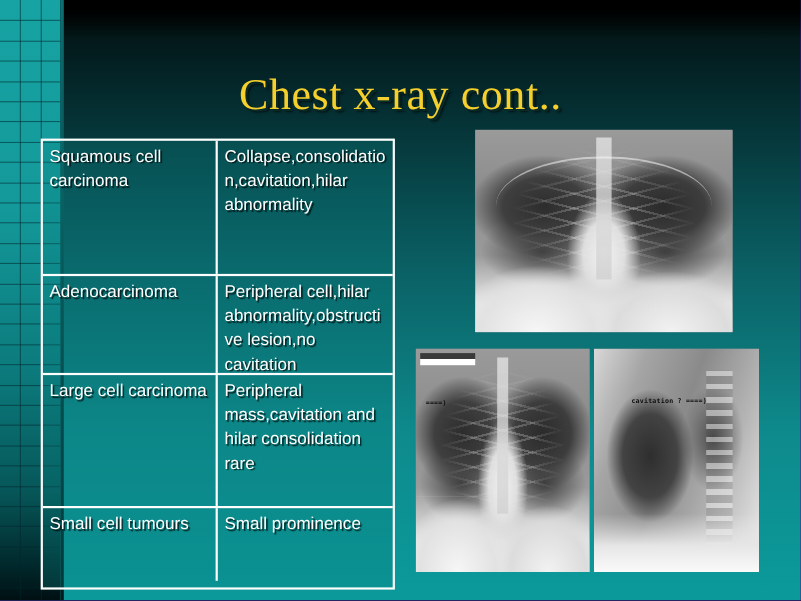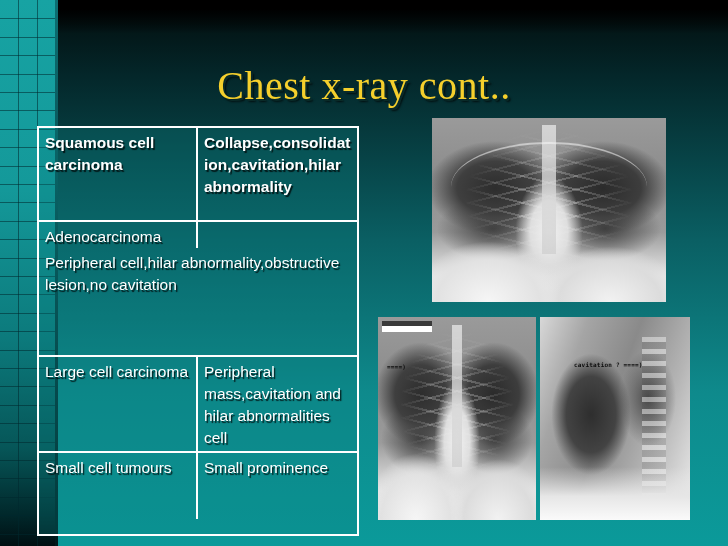--- a/index.html
+++ b/index.html
@@ -38,23 +38,23 @@
     white-space:nowrap;
   }
   
   .tbl{
     position:absolute;left:37px;top:126px;width:322px;height:410px;
     border:2px solid #ffffff;box-sizing:border-box;
     background:rgba(10,130,130,.30);
   }
   .trow{position:relative;box-sizing:border-box;display:flex;}
   .trow+.trow{border-top:2px solid #ffffff;}
-  .r1{height:92px;font-weight:bold;}
-  .r2{height:135px;flex-direction:column;}
-  .r3{height:96px;}
+  .r1{height:121px;}
+  .r2{height:90px;}
+  .r3{height:121px;}
   .r4{height:68px;}
   .c1{width:159px;box-sizing:border-box;border-right:2px solid #ffffff;padding:4px 4px 0 6px;}
   .c2{flex:1;box-sizing:border-box;padding:4px 4px 0 6px;}
   .cell-txt{
     color:#ffffff;font-size:15.5px;line-height:22px;
     text-shadow:1.5px 1.5px 1px rgba(0,0,0,.75);
     word-break:break-word;
   }
   
   .xr{position:absolute;overflow:hidden;background:#8f8f8f;}
@@ -190,21 +190,21 @@
       <div class="c2">
         <div class="cell-txt">Peripheral cell,hilar abnormality,obstructive lesion,no cavitation</div>
       </div>
     </div>
 
     <div class="trow r3">
       <div class="c1">
         <div class="cell-txt">Large cell carcinoma</div>
       </div>
       <div class="c2">
-        <div class="cell-txt">Peripheral mass,cavitation and hilar abnormalities cell</div>
+        <div class="cell-txt">Peripheral mass,cavitation and hilar consolidation rare</div>
       </div>
     </div>
 
     <div class="trow r4">
       <div class="c1">
         <div class="cell-txt">Small cell tumours</div>
       </div>
       <div class="c2">
         <div class="cell-txt">Small prominence</div>
       </div>

